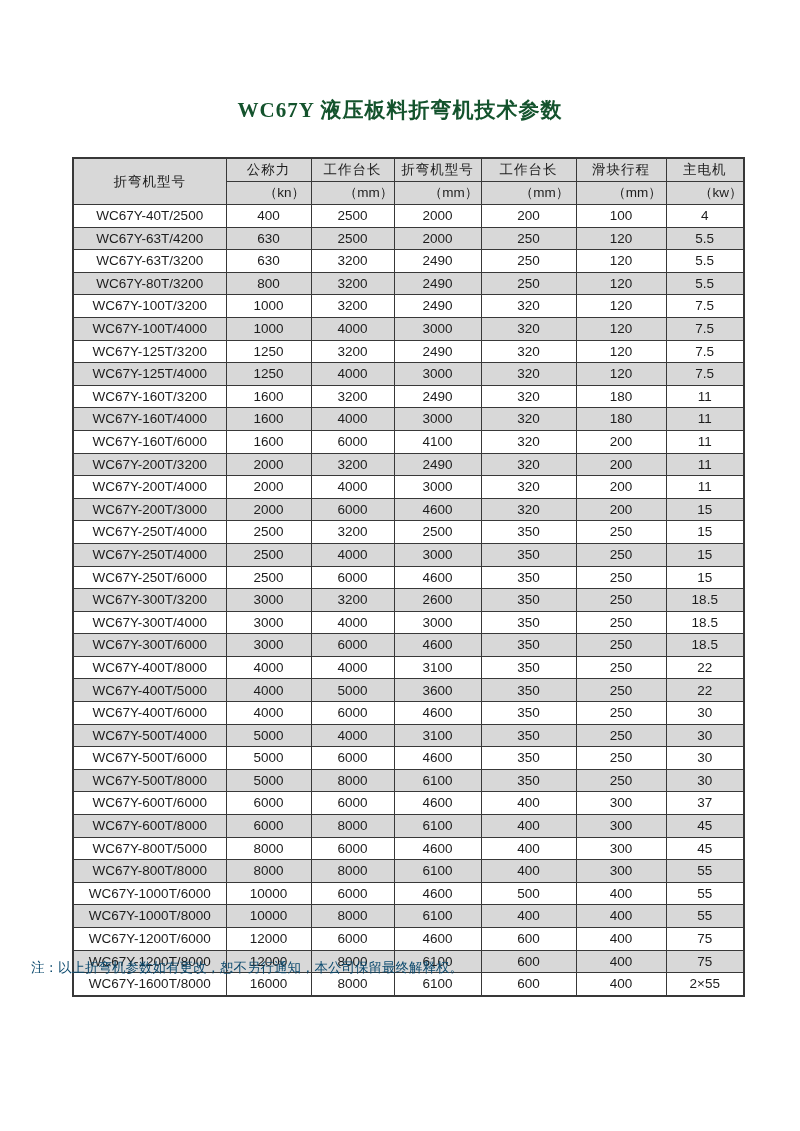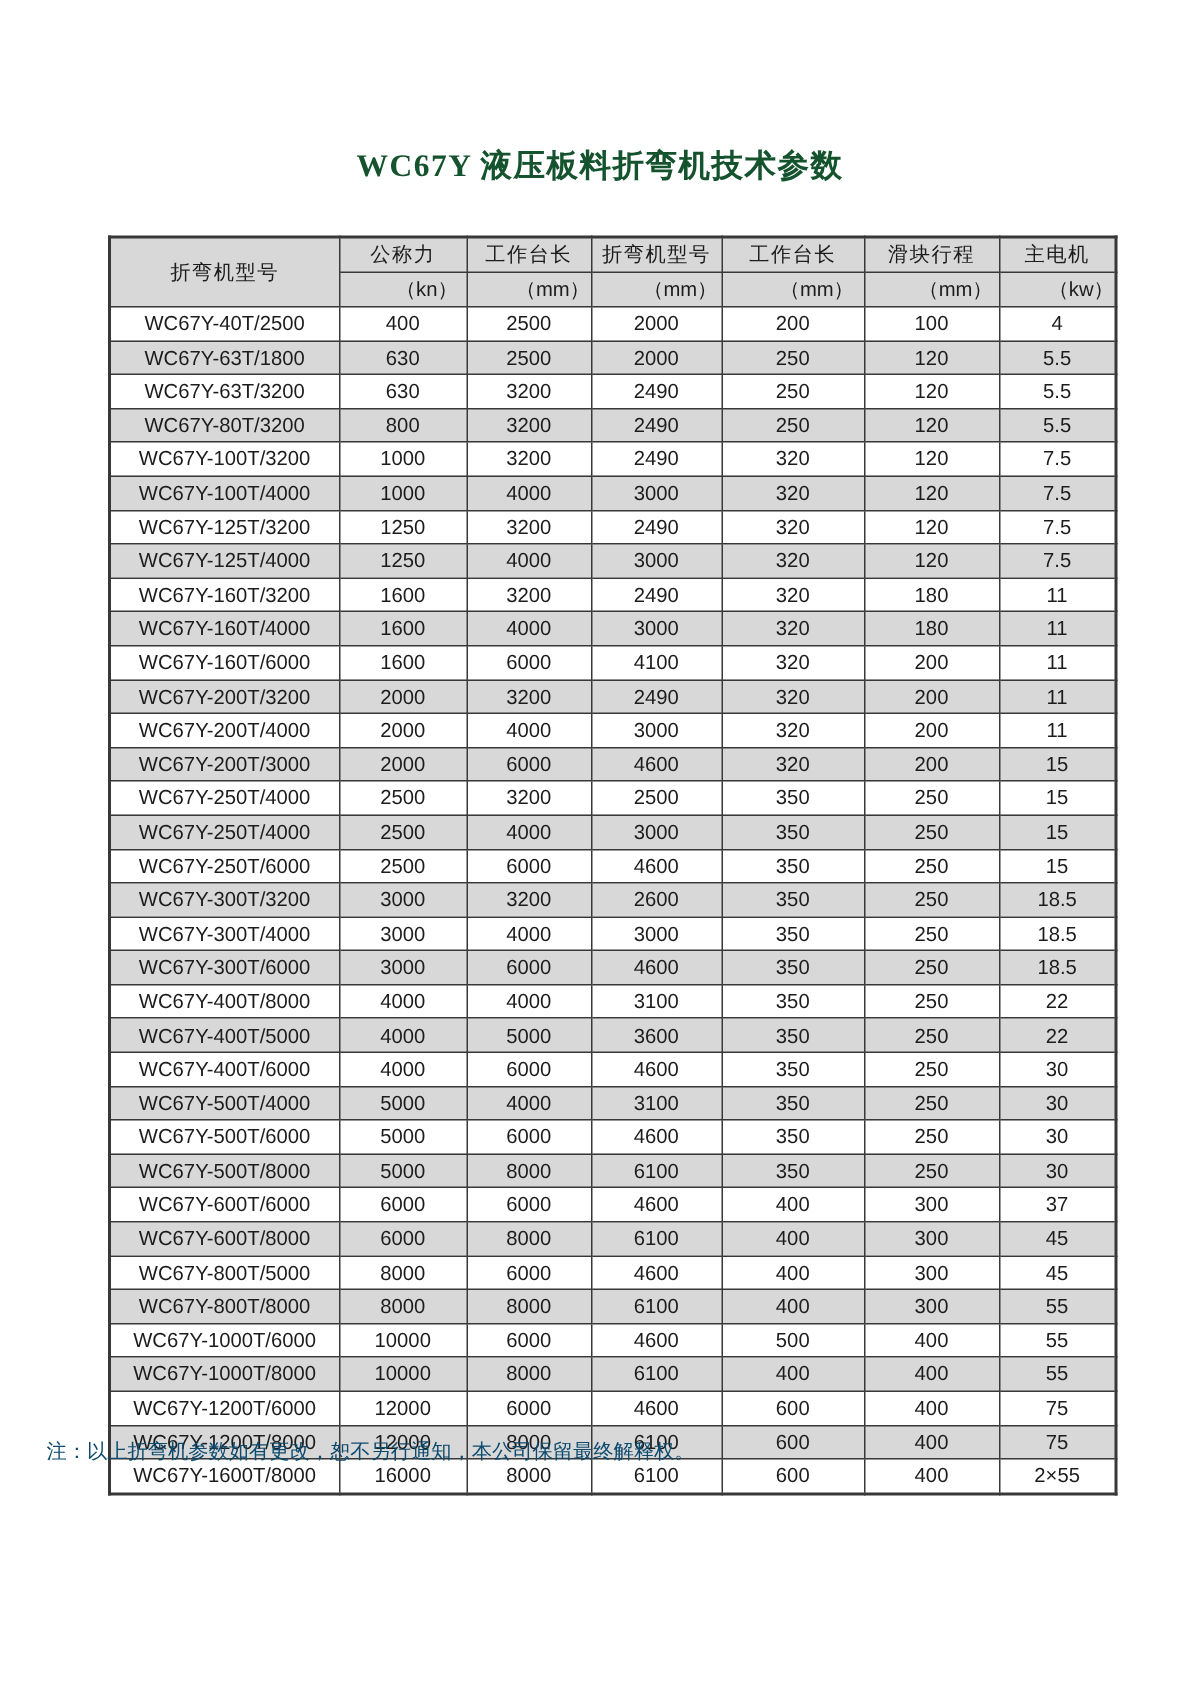--- a/index.html
+++ b/index.html
@@ -113,21 +113,21 @@
       <tr>
         <td>WC67Y-40T/2500</td>
         <td>400</td>
         <td>2500</td>
         <td>2000</td>
         <td>200</td>
         <td>100</td>
         <td>4</td>
       </tr>
       <tr class="alt">
-        <td>WC67Y-63T/1800</td>
+        <td>WC67Y-63T/4200</td>
         <td>630</td>
         <td>2500</td>
         <td>2000</td>
         <td>250</td>
         <td>120</td>
         <td>5.5</td>
       </tr>
       <tr>
         <td>WC67Y-63T/3200</td>
         <td>630</td>

